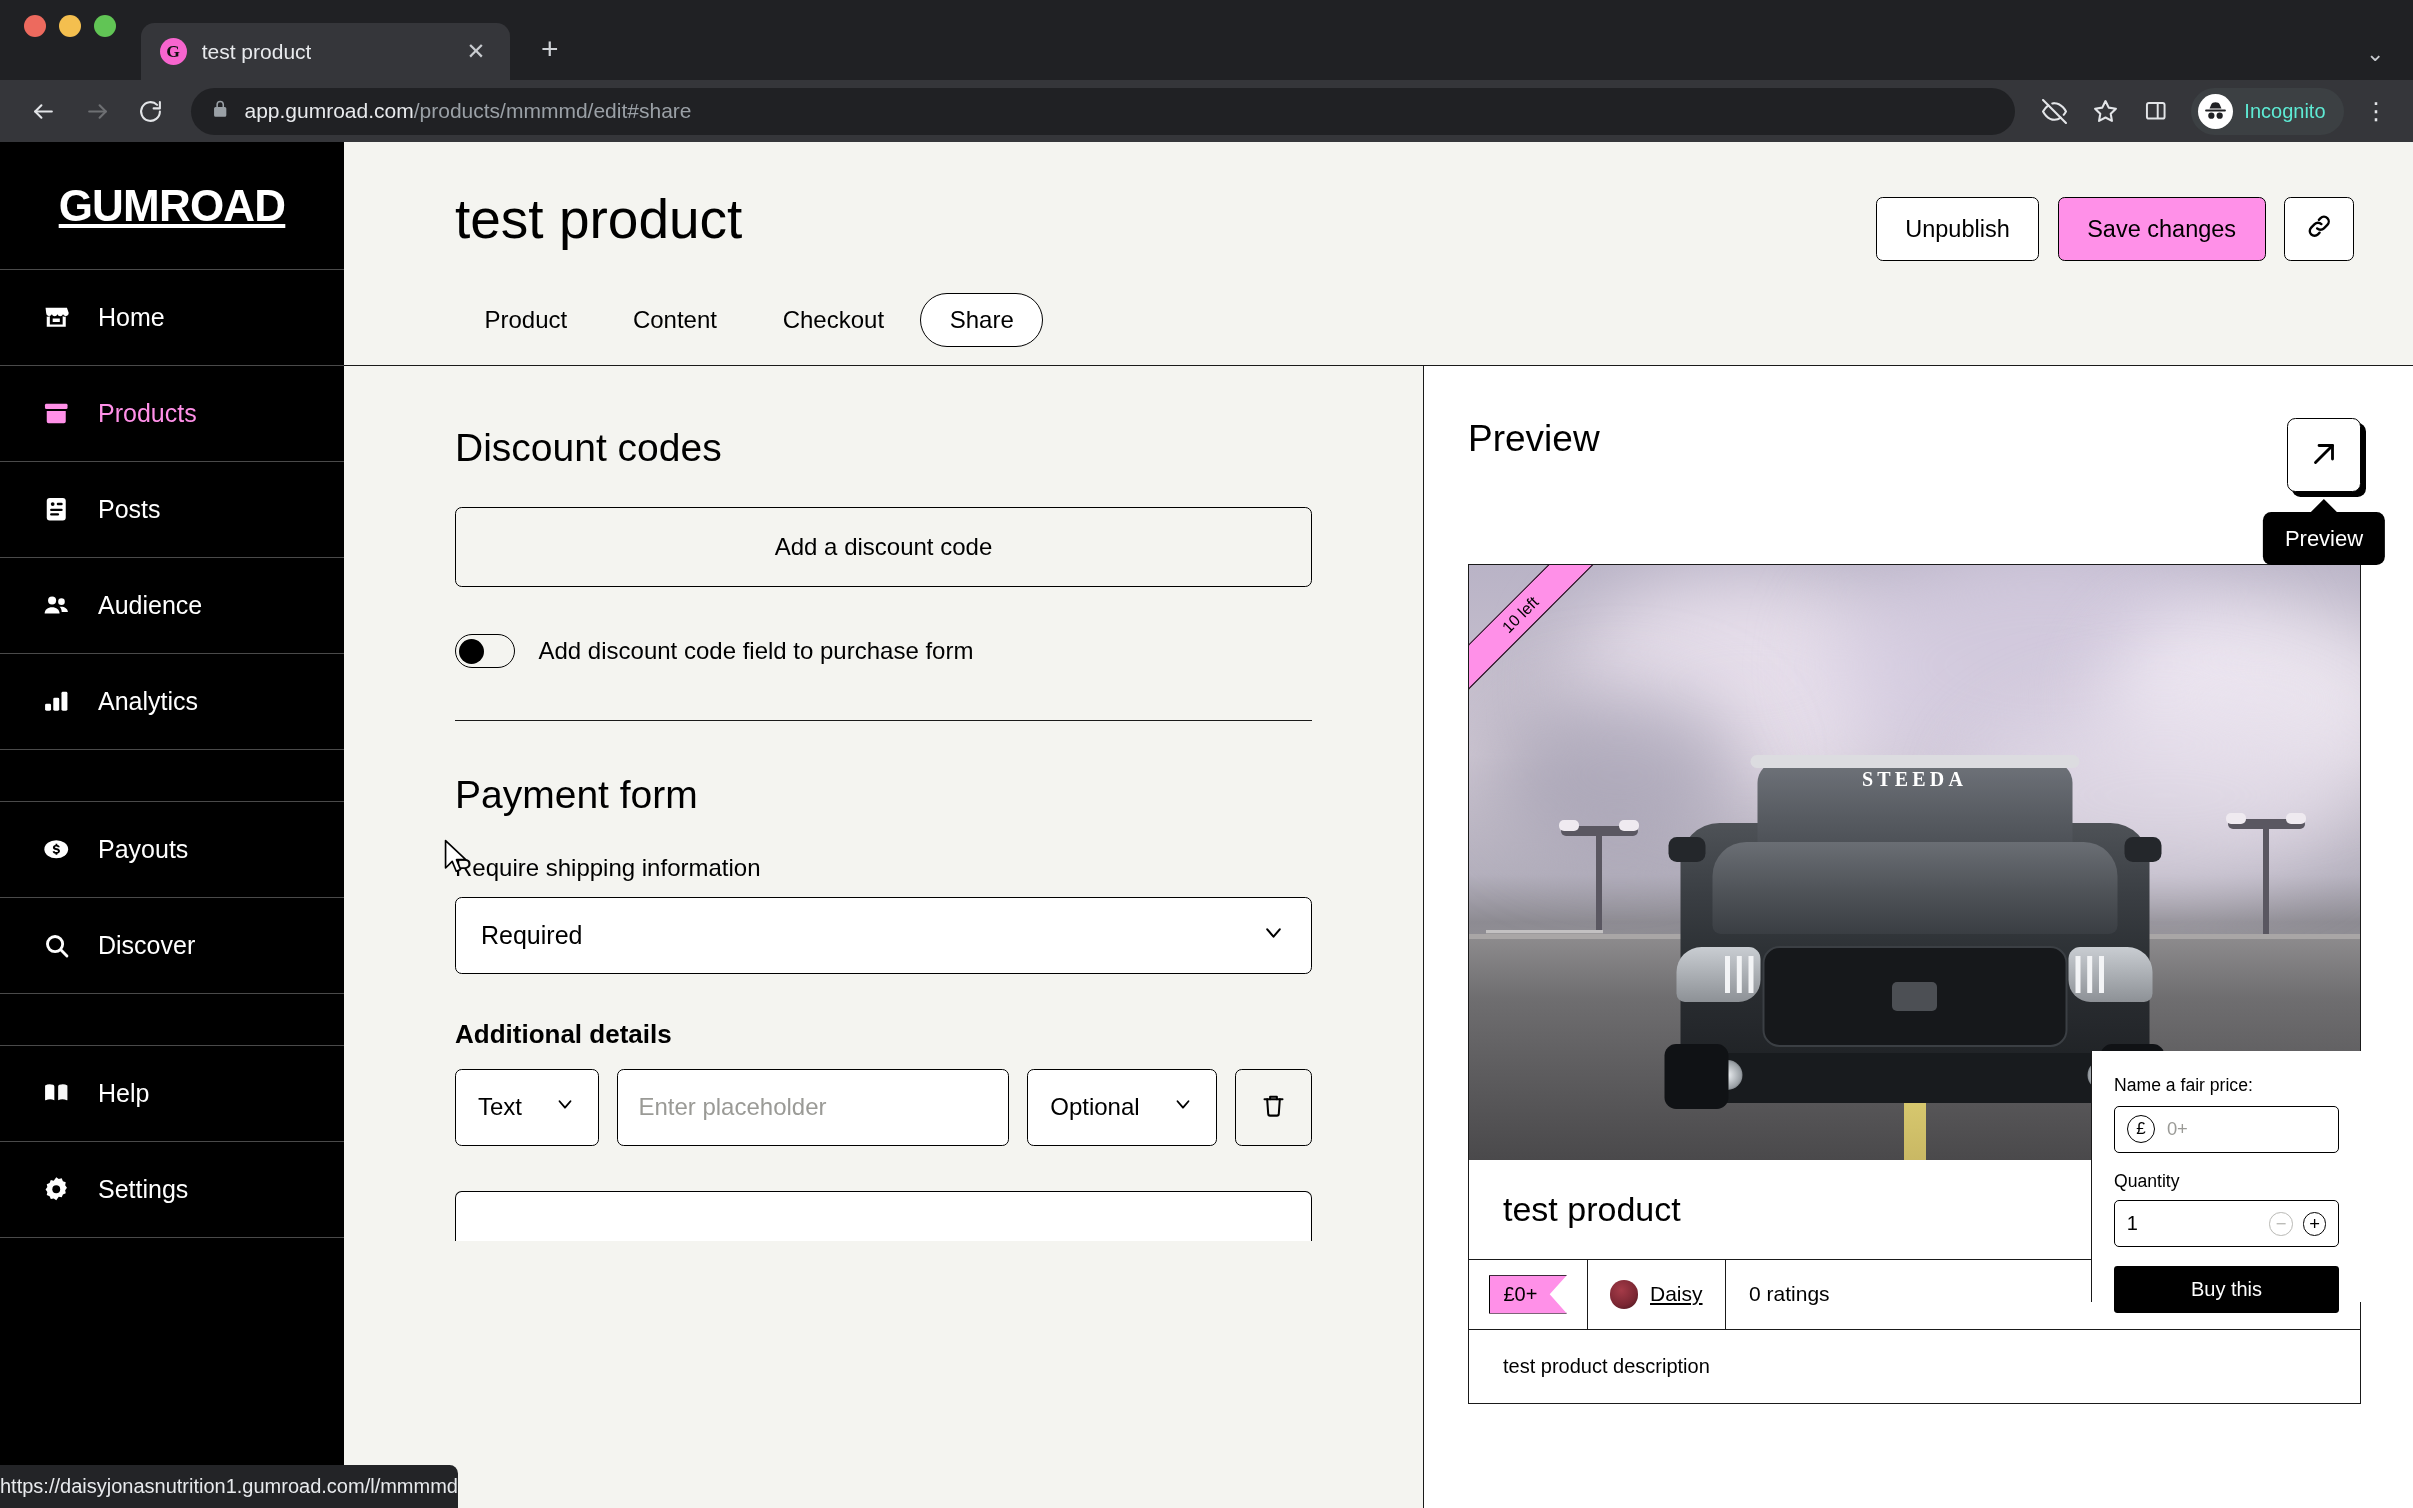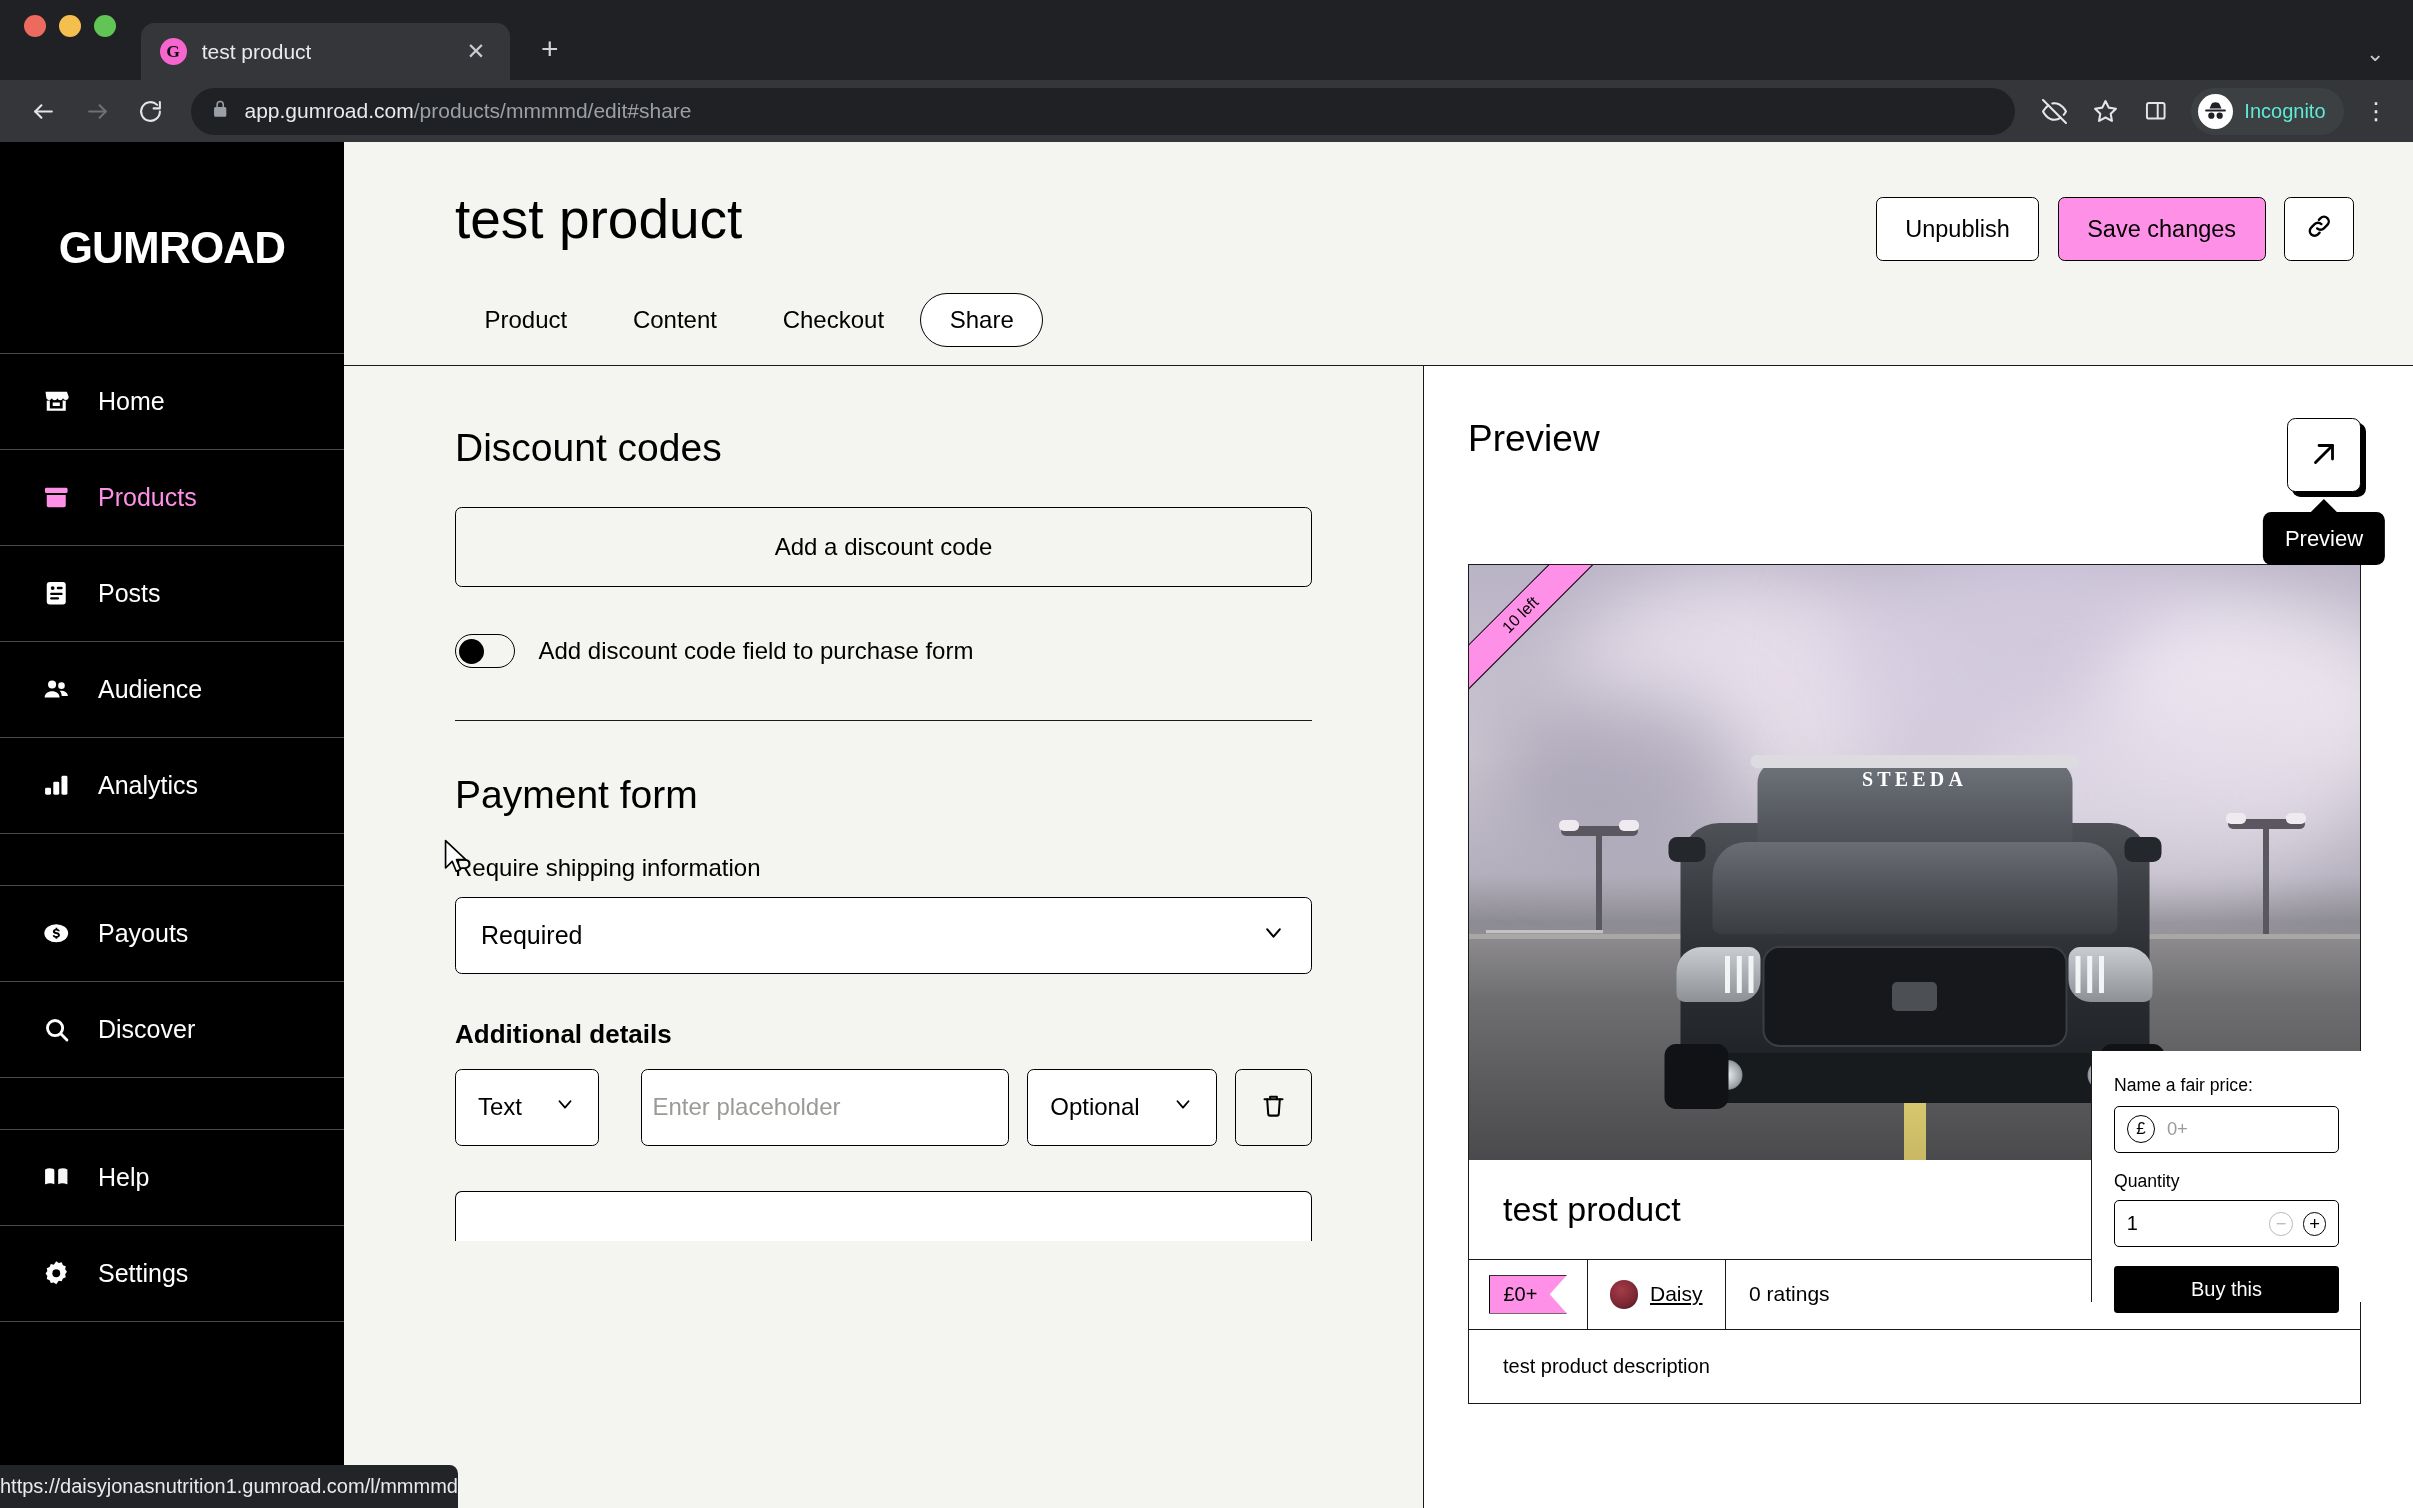--- a/index.html
+++ b/index.html
@@ -108,22 +108,23 @@
   
   .page { flex: 1; display: flex; position: relative; min-height: 0; background: #F4F4F0; }
 
   
   .sidebar {
     width: 344px; background: #000; flex: none;
     display: flex; flex-direction: column;
     color: #fff;
   }
   .brand {
-    height: 212px; display: flex; align-items: center; justify-content: center;
+    height: 128px; display: flex; align-items: center; justify-content: center;
     border-bottom: 0.8px solid #4a4a4a;
+    text-decoration: underline;
   }
   .brand-text {
     font-family: "Liberation Sans", sans-serif;
     font-weight: bold; font-size: 44px; letter-spacing: -0.8px;
     color: #fff;
   }
   .nav-item {
     height: 96px; display: flex; align-items: center;
     padding-left: 39px; gap: 25px;
     border-bottom: 0.8px solid #4a4a4a;
@@ -204,22 +205,22 @@
   }
   .sub-title { font-size: 26px; font-weight: bold; color: #000; margin: 45px 0 18.4px 0; }
   .detail-row { display: flex; gap: 18.4px; align-items: stretch; }
   .sel-sm {
     height: 77px; border: 0.8px solid #000; border-radius: 6.7px; background: #fff;
     display: flex; align-items: center; justify-content: space-between;
     padding: 0 22px; font-size: 24px; color: #000; gap: 32px;
   }
   .placeholder-input {
     flex: 1; height: 77px; border: 0.8px solid #000; border-radius: 6.7px; background: #fff;
-    display: flex; align-items: center; padding: 0 10px;
-    font-size: 24px; color: #9A9A96; margin-left: 24px;
+    display: flex; align-items: center; padding: 0 20px;
+    font-size: 24px; color: #9A9A96;
   }
   .trash-btn {
     width: 77px; height: 77px; border: 0.8px solid #000; border-radius: 6.7px;
     background: #F4F4F0;
     display: flex; align-items: center; justify-content: center;
   }
   .bottom-peek {
     margin-top: 45px;
     height: 50px; border: 0.8px solid #000; border-bottom: 0;
     border-radius: 6.7px 6.7px 0 0; background: #fff;

